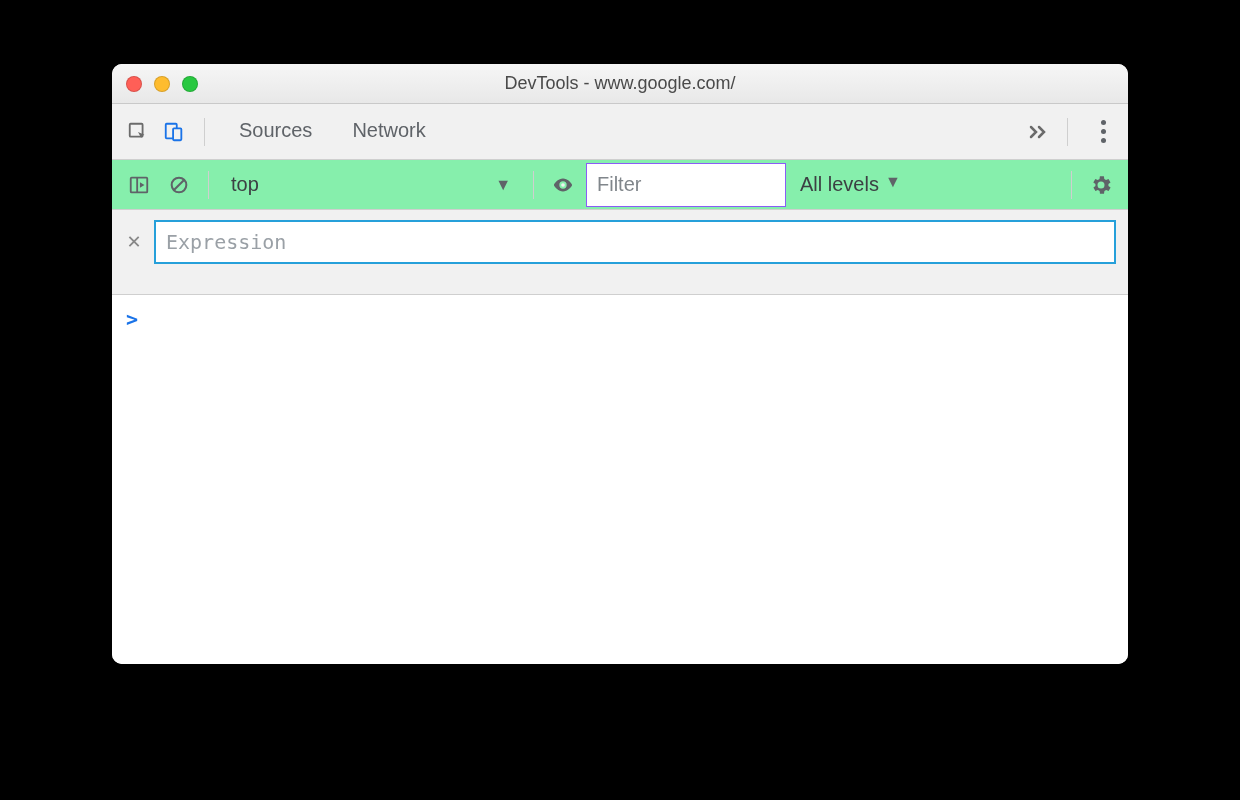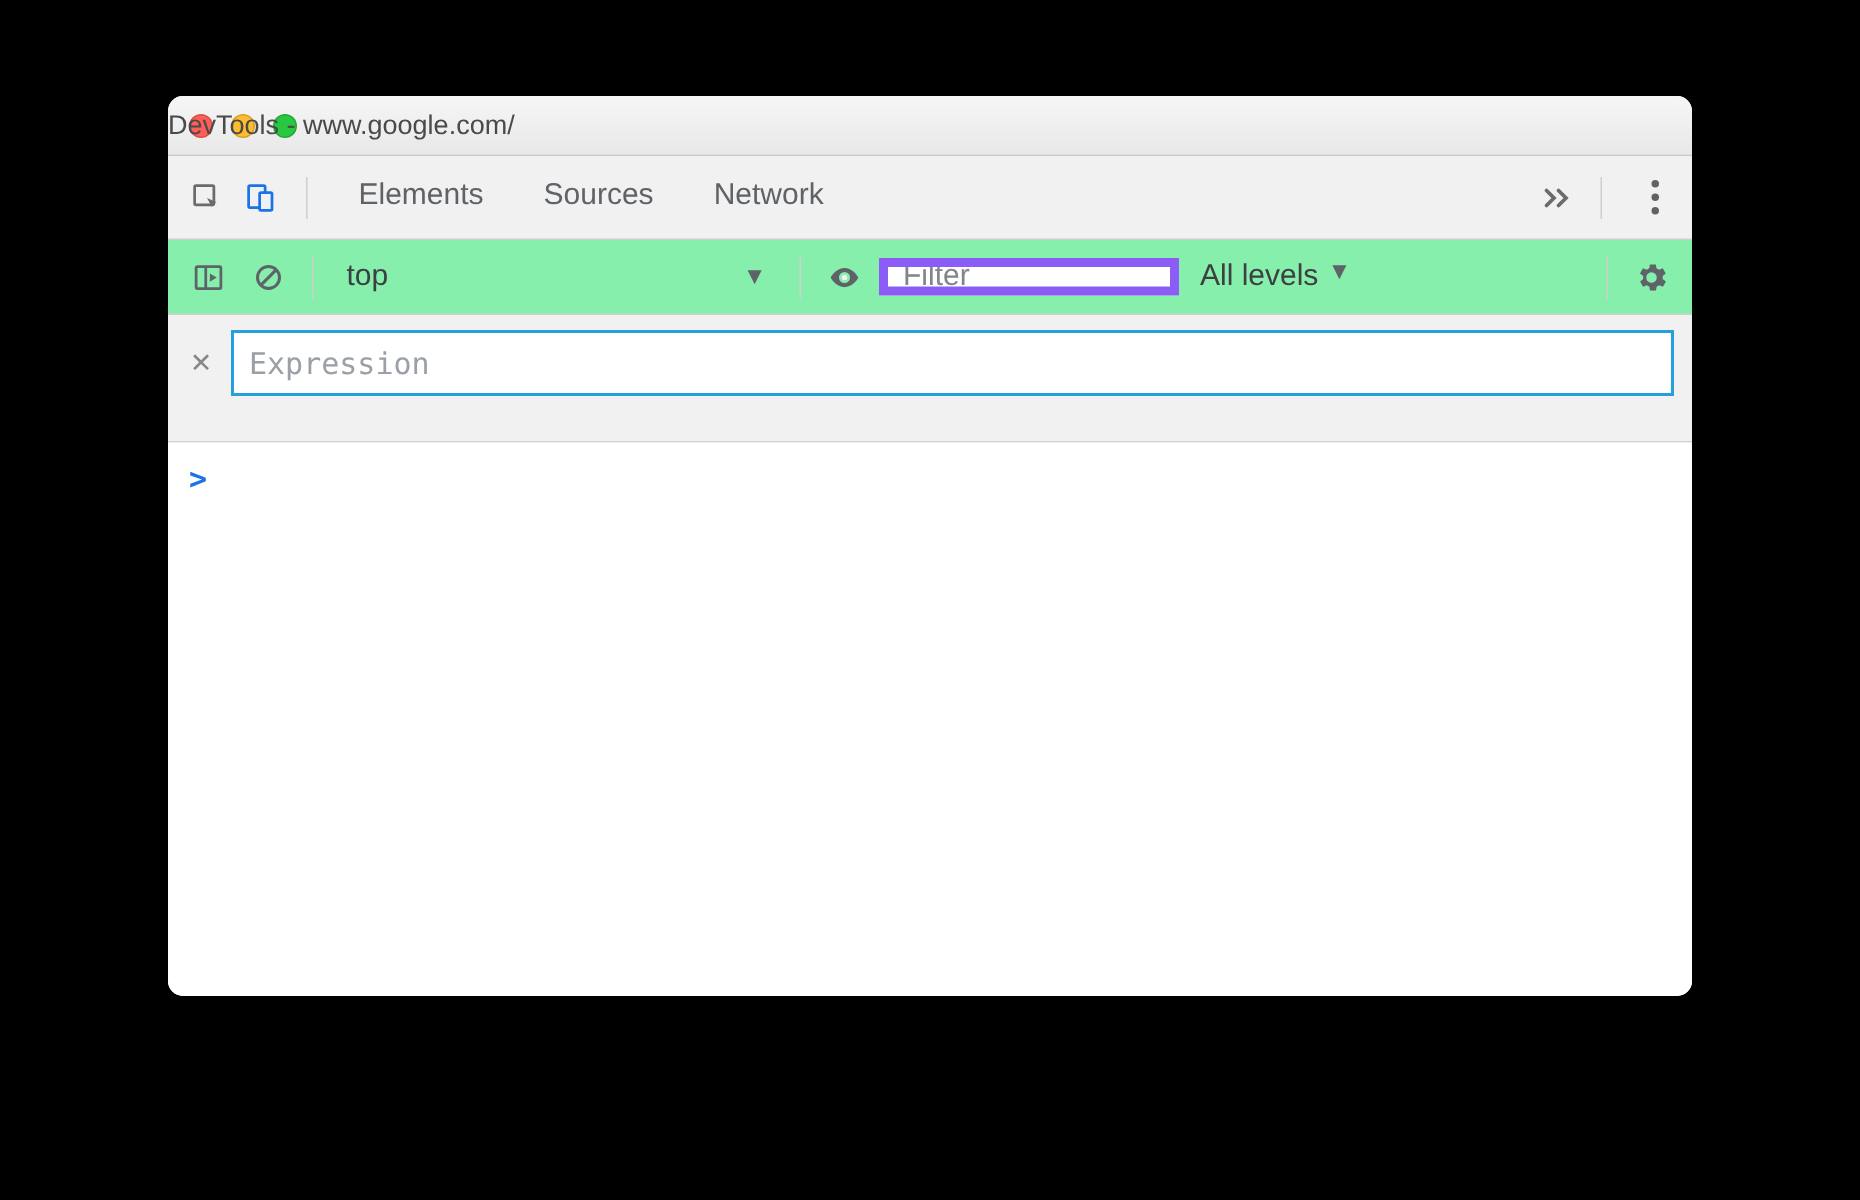--- a/index.html
+++ b/index.html
@@ -36,21 +36,21 @@
     display: flex; align-items: center;
     gap: 12px;
     padding-left: 14px;
   }
   .dot { width: 16px; height: 16px; border-radius: 50%; }
   .dot.red    { background: #ff5f57; border: 1px solid rgba(0,0,0,0.15); }
   .dot.yellow { background: #febc2e; border: 1px solid rgba(0,0,0,0.15); }
   .dot.green  { background: #28c840; border: 1px solid rgba(0,0,0,0.15); }
   .title {
     position: absolute; left: 0; right: 0;
-    text-align: left;
+    text-align: center;
     font-size: 18px;
     color: #4a4a4a;
     pointer-events: none;
   }
 
   
   .tabbar {
     height: 56px;
     border-bottom: 1px solid #cfcfcf;
     display: flex; align-items: center;
@@ -127,24 +127,24 @@
     flex: 0 0 300px;
     height: 34px;
     font-size: 20px;
     color: #3c4043;
     padding: 0 10px;
     justify-content: space-between;
   }
   .ctx-select .arrow { color: #5f6368; font-size: 16px; }
 
   .filter-input {
-    height: 25px;
+    height: 44px;
     width: 200px;
     background: #fff;
-    border: 6px solid #8b5cf6;
+    border: 1px solid #8b5cf6;
     font-size: 20px;
     padding: 0 10px;
     color: #3c4043;
   }
   .filter-input::placeholder { color: #80868b; }
 
   .levels {
     margin-left: 8px;
     display: flex; 
     font-size: 20px;
@@ -219,23 +219,20 @@
     <div class="icon-btn active">
       <svg viewBox="0 0 24 24" fill="none" stroke="#1a73e8" stroke-width="2">
         <rect x="3" y="3" width="12" height="16" rx="1"></rect>
         <rect x="11" y="8" width="9" height="13" rx="1" fill="#f1f1f1"></rect>
       </svg>
     </div>
     <div class="vline"></div>
 
     <div class="tabs">
       <div class="tab">
-          <span>Elements</span>
-        </div>
-      <div class="tab">
           <span>Sources</span>
         </div>
       <div class="tab">
           <span>Network</span>
         </div>
     </div>
 
     <div class="chevrons">
       <svg viewBox="0 0 24 24" width="24" height="24" fill="none" stroke="#6b6b6b" stroke-width="2.5" stroke-linecap="round">
         <path d="M5 7l5 5-5 5"></path>

